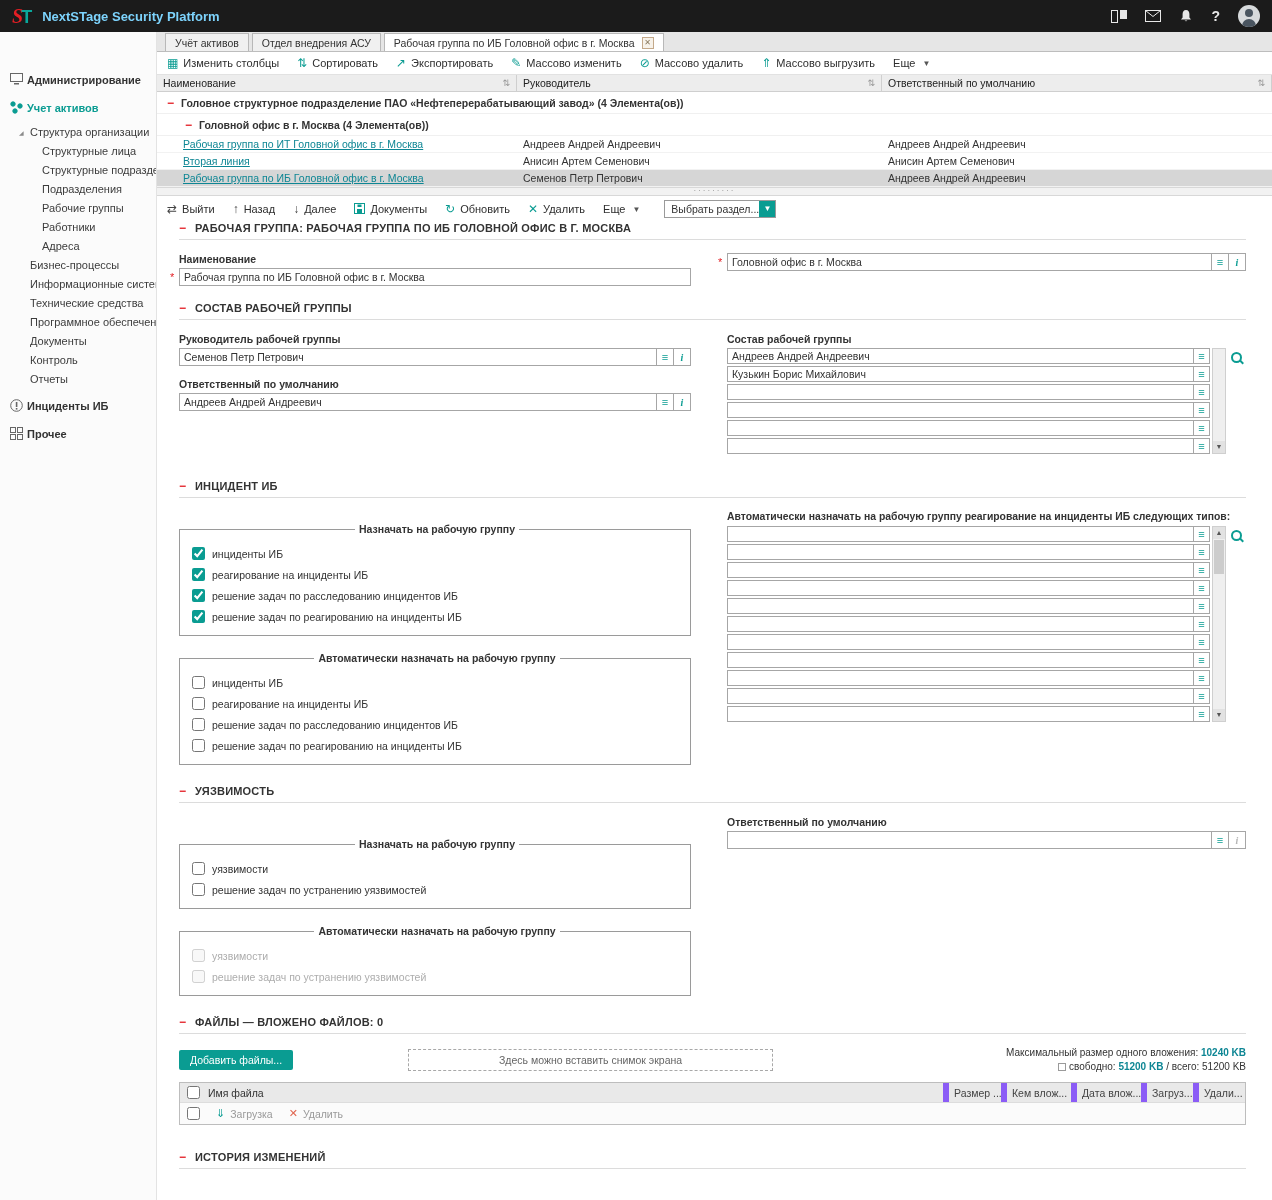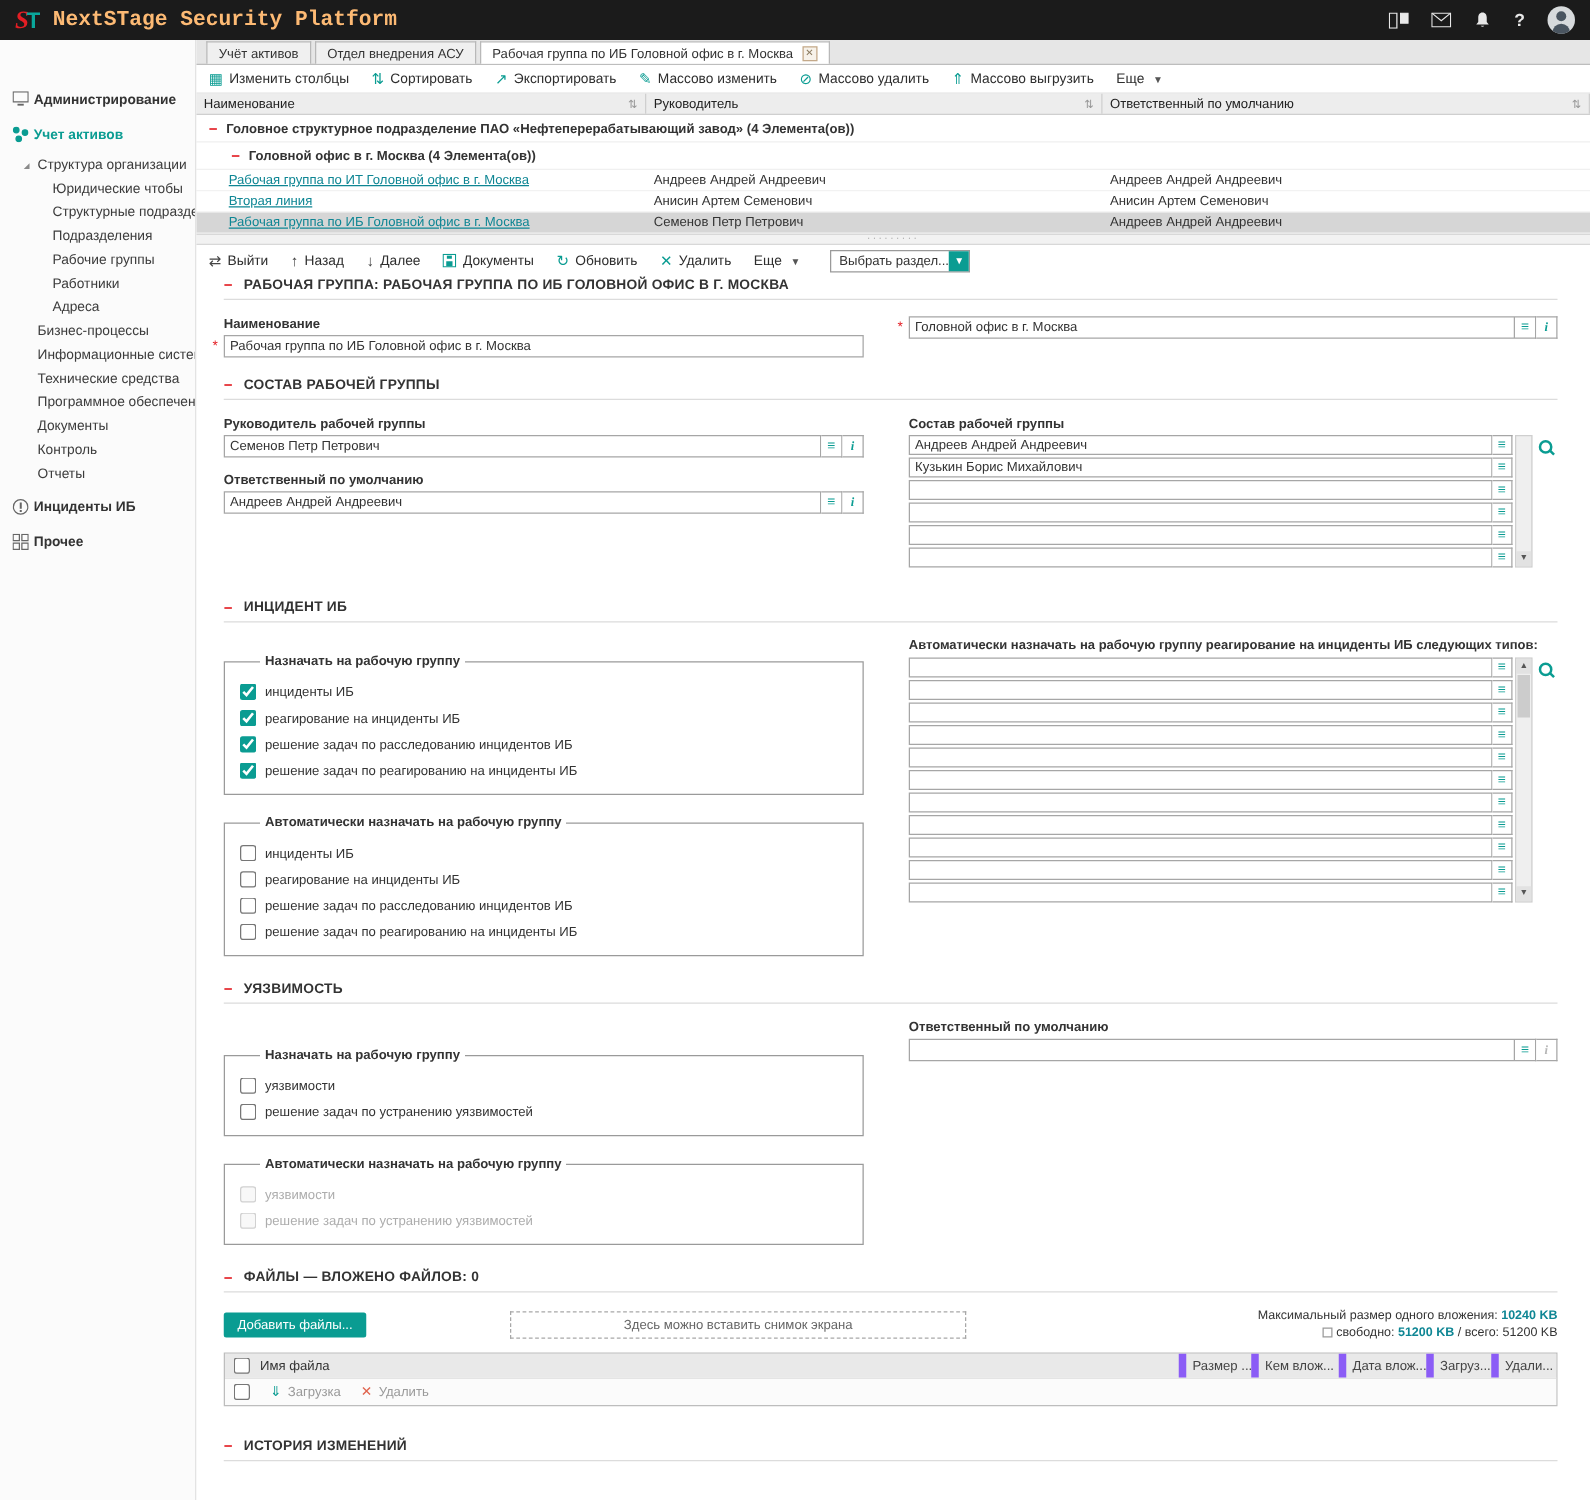--- a/index.html
+++ b/index.html
@@ -4,21 +4,21 @@
 <style>
   * { margin:0; padding:0; box-sizing:border-box; }
   html,body { width:1272px; height:1200px; }
   body { overflow:hidden; font-family:"Liberation Sans","DejaVu Sans",sans-serif; font-size:11px; color:#333; background:#fff; position:relative; }
 
   
   .topbar { height:32px; background:#1b1b1b; display:flex; align-items:center; padding:0 12px; }
   .logo { display:flex; align-items:baseline; margin-right:10px; cursor:pointer; }
   .logo-red { color:#e31e24; font-size:20px; font-weight:bold; font-family:"Liberation Serif",serif; font-style:italic; line-height:1; }
   .logo-teal { color:#0aa79b; font-size:18px; font-weight:bold; margin-left:-2px; line-height:1; }
-  .app-title { color:#fdba74; font-weight:bold; font-size:17px;font-family:Liberation Mono, monospace; }
+  .app-title { color:#7dd3fc; font-weight:bold; font-size:13px; }
   .topbar-right { margin-left:auto; display:flex; align-items:center; gap:18px; }
   .top-ico { color:#e8e8e8; cursor:pointer; display:flex; align-items:center; }
   .help-ico { color:#e8e8e8; font-size:14px; font-weight:bold; cursor:pointer; }
   .avatar { width:22px; height:22px; border-radius:50%; background:#d7dadc; position:relative; overflow:hidden; cursor:pointer; }
   .avatar::before { content:""; position:absolute; left:7px; top:4px; width:8px; height:8px; border-radius:50%; background:#4a5560; }
   .avatar::after { content:""; position:absolute; left:4px; top:14px; width:14px; height:9px; border-radius:7px 7px 0 0; background:#4a5560; }
 
   
   .sidebar { position:absolute; left:0; top:32px; width:157px; bottom:0; background:#fbfbfb; border-right:1px solid #e3e3e3; padding-top:30px; }
   .side-item { height:19px; display:flex; align-items:center; cursor:pointer; white-space:nowrap; overflow:hidden; color:#3c3c3c; position:relative; padding-left:30px; }
@@ -88,21 +88,21 @@
   .sb-btn { position:absolute; left:0; right:0; height:12px; background:#e2e2e2; color:#555; font-size:7px; text-align:center; line-height:12px; }
   .sb-btn.up { top:0; } .sb-btn.down { bottom:0; }
   .sb-thumb { position:absolute; left:1px; right:1px; top:13px; height:34px; background:#cccccc; }
   .zoomwrap { width:20px; display:flex; justify-content:center; padding-top:3px; cursor:pointer; }
   .zoom { position:relative; display:inline-block; width:13px; height:13px; }
   .zoom::before { content:""; position:absolute; left:1px; top:1px; width:7px; height:7px; border:2px solid #0a9c92; border-radius:50%; }
   .zoom::after { content:""; position:absolute; left:9px; top:10px; width:5px; height:2px; background:#0a9c92; transform:rotate(45deg); }
 
   
   fieldset.box { border:1px solid #9a9a9a; padding:4px 12px 12px; margin-top:12px; }
-  fieldset.box legend { font-weight:bold; font-size:10.5px; padding:0 4px; margin-left:16px; color:#333; }
+  fieldset.box legend { font-weight:bold; font-size:10.5px; padding:0 4px; margin-left:2px; color:#333;text-align:center; }
   .chk-row { display:flex; align-items:center; gap:7px; margin-top:8px; cursor:pointer; font-size:10.5px; }
   .chk-row input[type=checkbox] { width:13px; height:13px; accent-color:#0a9c92; cursor:pointer; }
   .chk-row.disabled { color:#adadad; }
   .types-label { font-weight:bold; font-size:10.4px; margin-bottom:4px; color:#333; white-space:nowrap; overflow:hidden; }
 
   
   .files-top { display:flex; align-items:center; margin-top:12px; }
   .btn-primary { background:#0a9c92; color:#fff; border:none; border-radius:2px; padding:4px 11px; font:inherit; font-size:10.5px; cursor:pointer; }
   .paste-box { margin-left:115px; width:365px; height:22px; border:1px dashed #a8a8a8; color:#666; display:flex; align-items:center; justify-content:center; font-size:10.5px; cursor:pointer; }
   .size-info { margin-left:auto; text-align:right; font-size:10px; color:#333; line-height:1.4; }
@@ -171,21 +171,21 @@
           <circle cx="5" cy="10" r="2.2" fill="#0a9c92"></circle>
         </svg>
       </span>
     <span>Учет активов</span>
   </div>
   <div class="side-item l1" style="margin-top:4px;">
     <span class="expander">◢</span>
     <span>Структура организации</span>
   </div>
   <div class="side-item l2">
-      <span>Юридические чтобы</span>
+      <span>Структурные лица</span>
     </div>
   <div class="side-item l2">
       <span>Структурные подразделения</span>
     </div>
   <div class="side-item l2">
       <span>Подразделения</span>
     </div>
   <div class="side-item l2">
       <span>Рабочие группы</span>
     </div>

